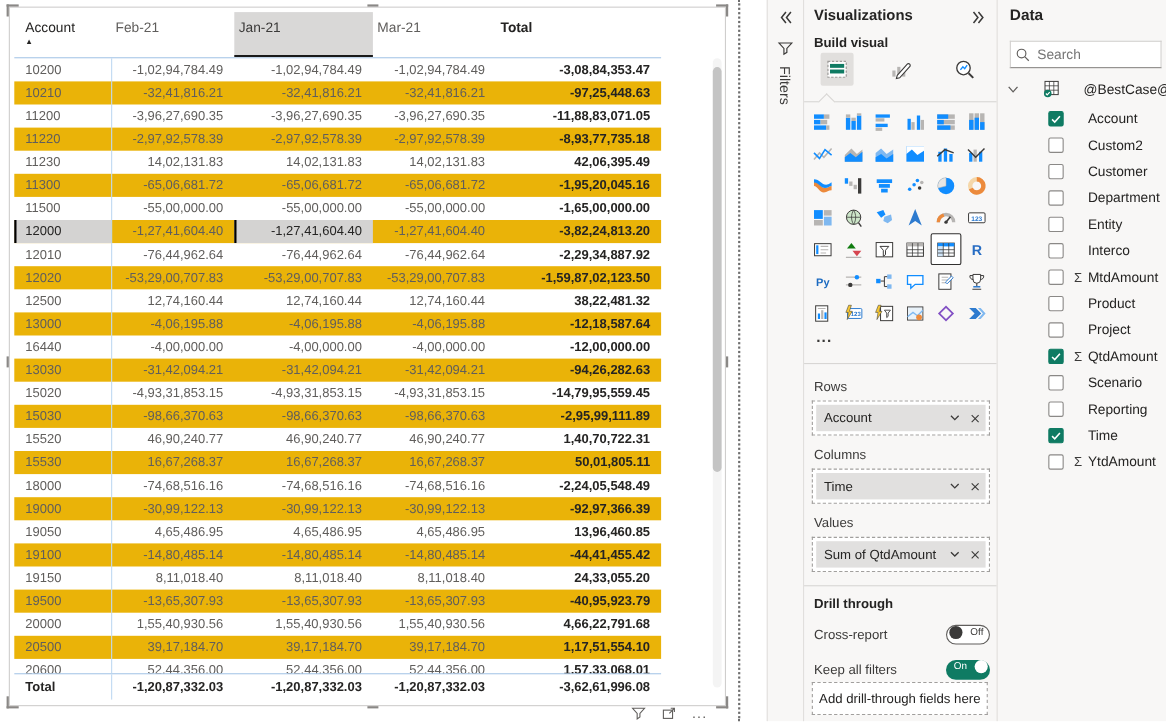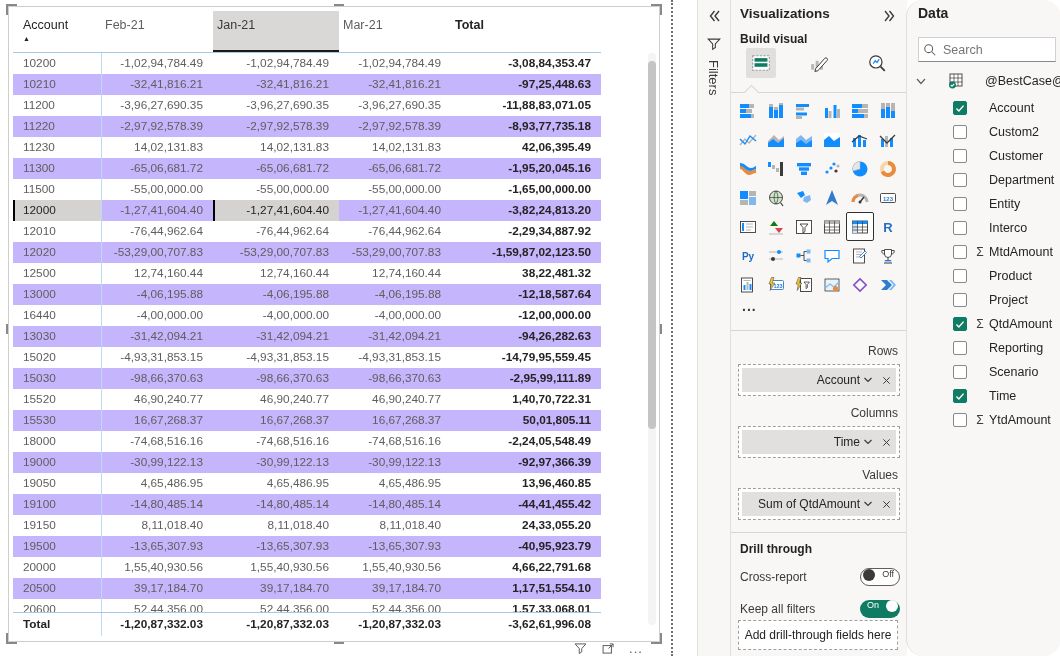--- a/index.html
+++ b/index.html
@@ -24,21 +24,21 @@
   .matrix-wrap{position:absolute;left:4px;top:4px;width:588px;}
   .m-head{display:grid;grid-template-columns:88px 112px 126px 112px 150px;height:41px;
           border-bottom:1px solid #A9C7E8;font-size:12.5px;}
   .m-head .hc{padding:7px 4px 0 4px;color:#605E5C;position:relative;}
   .m-head .hc.first{color:#252423;padding-left:10px;}
   .m-head .hc.sel{background:#D9D8D7;box-shadow:inset 0 -2px 0 #1A1A1A;color:#3B3A39;}
   .m-head .hc.totalh{font-weight:bold;color:#252423;}
   .sort-arrow{position:absolute;left:10px;top:24px;font-size:7px;color:#252423;}
   .m-body{font-size:11.8px;color:#605E5C;}
   .m-row{display:grid;grid-template-columns:88px 112px 126px 112px 150px;height:21px;line-height:21px;}
-  .m-row.stripe{background:#c4b5fd;}
+  .m-row.stripe{background:#eab308;}
   .m-row.clipped{height:13px;overflow:hidden;}
   .m-row .mc{padding-right:10px;text-align:right;overflow:hidden;white-space:nowrap;}
   .m-row .rl{padding-left:10px;text-align:left;}
   .m-row .c1{border-left:1px solid #BFD9F2;}
   .m-row .tc{font-weight:bold;color:#252423;}
   .m-row .selcell{background:#D4D3D2;box-shadow:inset 2px 0 0 #000;color:#252423;}
   .m-row.totalrow{height:23px;line-height:22px;font-weight:bold;color:#252423;border-top:1px solid #A9C7E8;background:#fff;}
   .m-scrollbar{position:absolute;right:3px;top:46px;width:8px;height:572px;background:#F4F4F4;border-radius:4px;}
   .m-thumb{position:absolute;left:0;top:8px;width:8px;height:368px;background:#C4C4C4;border-radius:4px;}
 
@@ -62,40 +62,40 @@
   .viz-tabs{position:absolute;left:5px;top:48px;width:166px;height:34px;display:flex;justify-content:space-between;padding:0 10px;box-sizing:border-box;}
   .viz-tab{width:30px;height:30px;display:flex;align-items:center;justify-content:center;border-radius:2px;}
   .viz-tab.sel{background:#E1DFDD;}
   .gallery-wrap{position:absolute;left:0px;top:92px;width:176px;border-top:1px solid #D8D6D4;}
   .notch{position:absolute;left:15px;top:-6px;width:10px;height:10px;background:#F8F7F6;border-left:1px solid #D8D6D4;border-top:1px solid #D8D6D4;transform:rotate(45deg);}
   .gallery{position:absolute;left:3px;top:96px;width:172px;display:grid;grid-template-columns:repeat(6,28px);grid-auto-rows:29px;gap:0;}
   .gal-cell{display:flex;align-items:center;justify-content:center;width:28px;height:29px;box-sizing:border-box;}
   .gal-cell.sel{border:1px solid #323130;border-radius:2px;background:#fff;}
   .more-visuals{position:absolute;left:11px;top:301px;font-size:14px;font-weight:bold;color:#3B3A39;letter-spacing:1px;line-height:10px;}
   .sec-divider{position:absolute;left:0;width:176px;border-top:1px solid #D8D6D4;}
-  .wells{position:absolute;left:7px;top:336px;width:162px;text-align:right;}
+  .wells{position:absolute;left:7px;top:336px;width:162px;}
   .well-label{font-size:12px;color:#3B3A39;margin:8px 2px 6px 2px;}
   .well-box{background:#fff;border:1px dashed #A19F9D;padding:3px;height:24px;box-sizing:content-box;margin-bottom:10px;}
   .pill{background:#E1E0DF;height:24px;display:flex;align-items:center;font-size:12px;color:#252423;}
   .pill .pill-label{flex:1;padding-left:7px;white-space:nowrap;overflow:hidden;}
   .pill .pic{width:16px;height:16px;display:flex;align-items:center;justify-content:center;margin-right:2px;}
   .drill{position:absolute;left:9px;top:542px;width:160px;font-size:12px;color:#3B3A39;}
   .drill-title{font-weight:bold;color:#252423;margin-bottom:12px;}
   .drill-row{display:flex;align-items:center;justify-content:space-between;margin-bottom:14px;}
   .toggle{width:40px;height:18px;border-radius:9px;display:flex;box-sizing:border-box;font-size:9px;}
   .toggle.off{border:1px solid #605E5C;background:#fff;color:#3B3A39;padding:0 5px 0 2px;justify-content:space-between;}
   .toggle.on{background:#0F7B63;color:#fff;padding:0 2px 0 7px;justify-content:space-between;}
   .knob{width:12px;height:12px;border-radius:50%;}
   .knob.dark{background:#3B3A39;}
   .knob.light{background:#fff;}
   .add-fields{position:absolute;left:7px;top:620px;width:154px;background:#fff;border:1px dashed #A19F9D;
               font-size:12px;color:#252423;text-align:center;padding:7px 2px;}
 
   
-  .data-pane{position:absolute;left:906px;top:0;width:154px;height:656px;background:#F8F7F6;border-left:1px solid #E1DFDD;border-radius:17px;}
+  .data-pane{position:absolute;left:906px;top:0;width:154px;height:656px;background:#F8F7F6;border-left:1px solid #E1DFDD;}
   .data-title{position:absolute;left:11px;top:5px;font-size:14px;font-weight:bold;color:#252423;}
   .search-box{position:absolute;left:11px;top:37px;width:138px;height:25px;background:#fff;border:1px solid #D2D0CE;
               border-bottom:1px solid #8A8886;display:flex;align-items:center;box-sizing:border-box;justify-content:space-between;}
   .search-box input{border:none;outline:none;flex:1;font-size:12.5px;font-family:inherit;color:#252423;background:transparent;min-width:0;}
   .search-box .sic{width:22px;display:flex;justify-content:center;}
   .tree-root{position:absolute;left:8px;top:72px;display:flex;align-items:center;gap:20px;font-size:12.5px;color:#252423;}
   .tree-root .tic{width:18px;height:18px;position:relative;}
   .fields{position:absolute;left:0;top:96px;width:154px;}
   .field-row{display:flex;align-items:center;height:24px;padding-left:46px;font-size:12.5px;color:#252423;}
   .cb{width:14px;height:14px;border:1px solid #8A8886;border-radius:2px;background:#fff;box-sizing:border-box;flex:none;}
@@ -862,26 +862,26 @@
             <svg width="10" height="9" viewBox="0 0 14 12">
               <path d="M2 6 l3.4 3.4 L12 2" stroke="#fff" stroke-width="2" fill="none"></path>
             </svg>
           </span>
           <span class="sigma">Σ</span>
           <span class="fname">QtdAmount</span>
         </div>
         <div class="field-row">
           <span class="cb" style="display: flex; align-items: center; justify-content: center;"></span>
           <span class="sigma"></span>
+          <span class="fname">Scenario</span>
+        </div>
+        <div class="field-row">
+          <span class="cb" style="display: flex; align-items: center; justify-content: center;"></span>
+          <span class="sigma"></span>
           <span class="fname">Reporting</span>
-        </div>
-        <div class="field-row">
-          <span class="cb" style="display: flex; align-items: center; justify-content: center;"></span>
-          <span class="sigma"></span>
-          <span class="fname">Scenario</span>
         </div>
         <div class="field-row">
           <span class="cb checked" style="display: flex; align-items: center; justify-content: center;">
             <svg width="10" height="9" viewBox="0 0 14 12">
               <path d="M2 6 l3.4 3.4 L12 2" stroke="#fff" stroke-width="2" fill="none"></path>
             </svg>
           </span>
           <span class="sigma"></span>
           <span class="fname">Time</span>
         </div>

